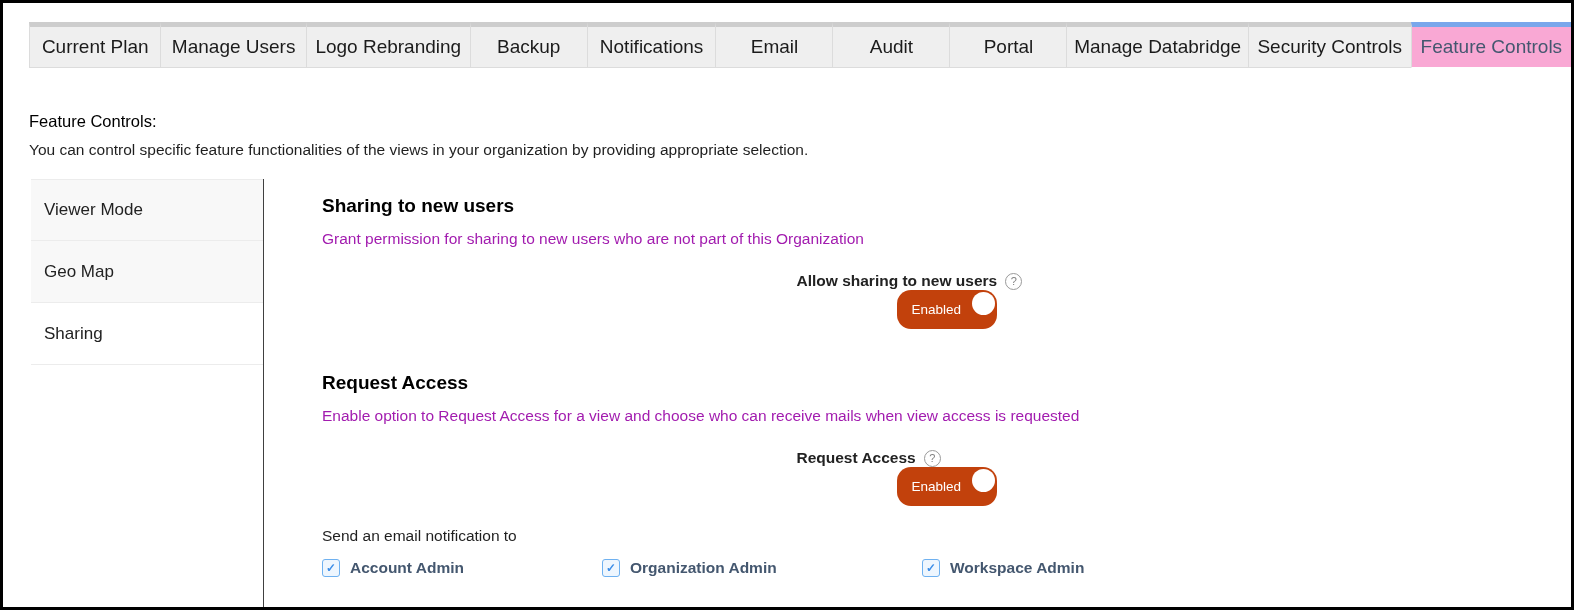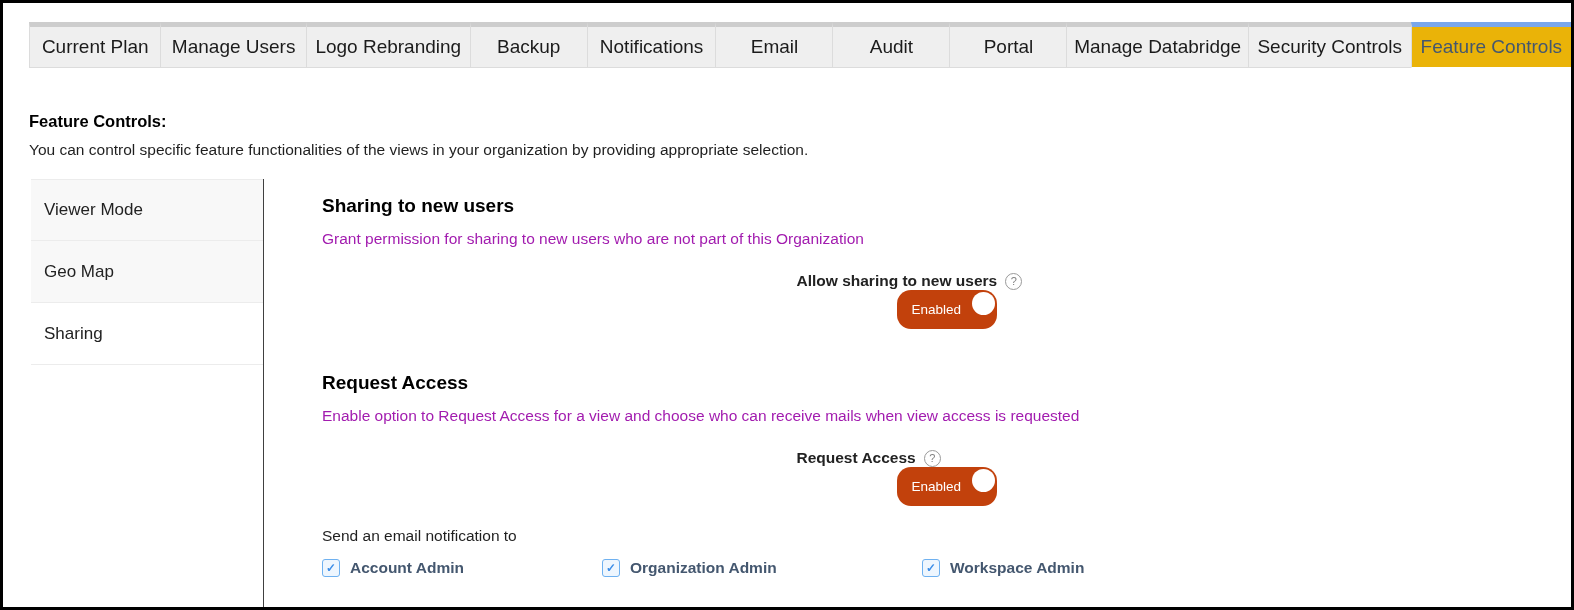--- a/index.html
+++ b/index.html
@@ -23,30 +23,30 @@
     padding:0 21px;
     background:#efefef;
     border-top:5px solid #cdcdcd;
     border-left:1px solid #dcdcdc;
     border-bottom:1px solid #dcdcdc;
     font-size:19px; color:#1b1b1b;
     white-space:nowrap; cursor:pointer;
   }
   .tab:last-of-type { border-right:1px solid #dcdcdc; }
   .tab.active {
-    background:#eab308;
+    background:#f9a8d4;
     border-top-color:#7aa7eb;
     border-bottom-color:#ffffff;
     color:#44576f;
   }
   .tabbar-rest { flex:1; border-bottom:1px solid #ebebeb; }
 
   
   .page-header { margin:30px 0 0 26px; }
-  .page-title { font-size:16.5px; font-weight:bold; color:#000;margin-top:44px; }
+  .page-title { font-size:16.5px; font-weight:normal; color:#000;margin-top:44px; }
   .page-desc  { margin-top:10px; font-size:15.5px; color:#1f1f1f; }
 
   
   .panel { display:flex; margin-top:20px; height:434px; }
 
   .sidebar {
     width:233px; margin-left:28px;
     border-right:1px solid #404040;
     flex:none;
   }

